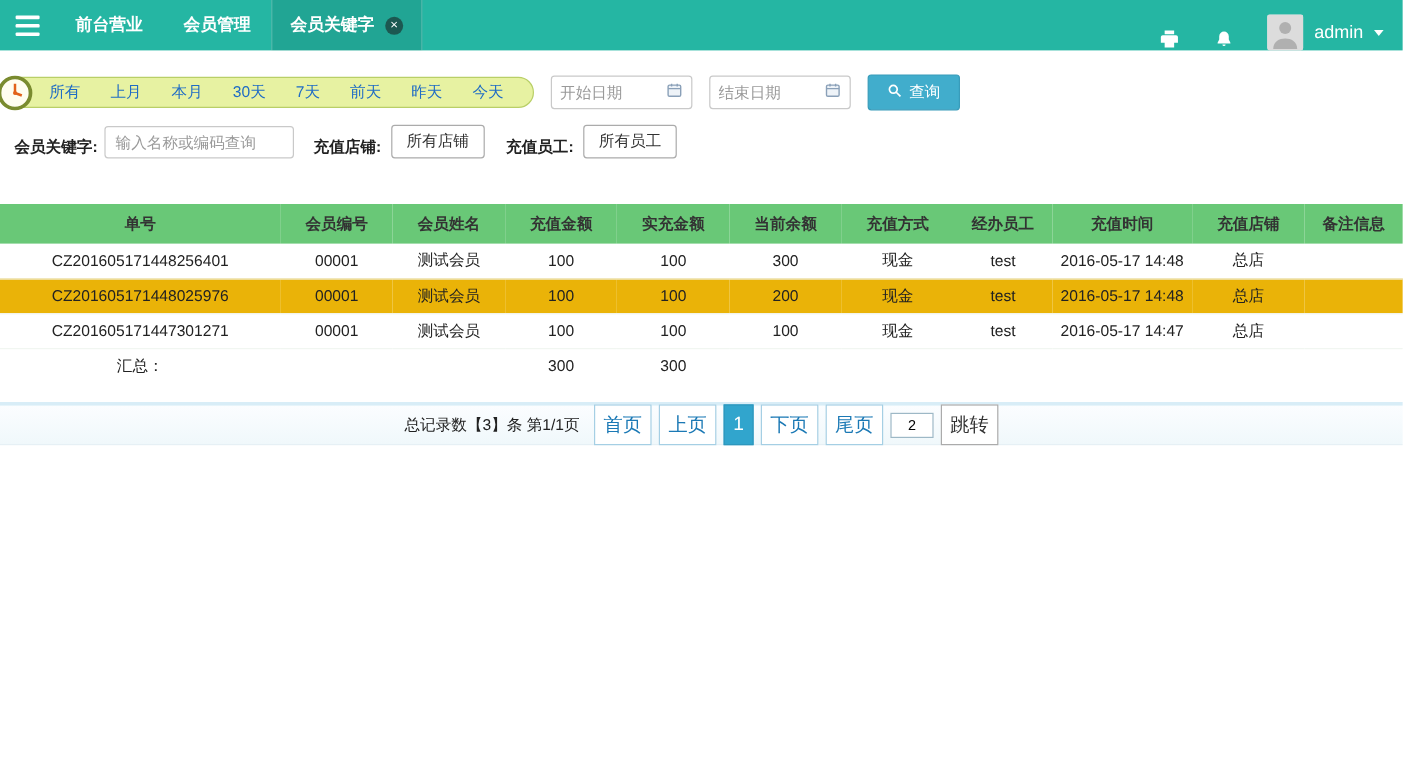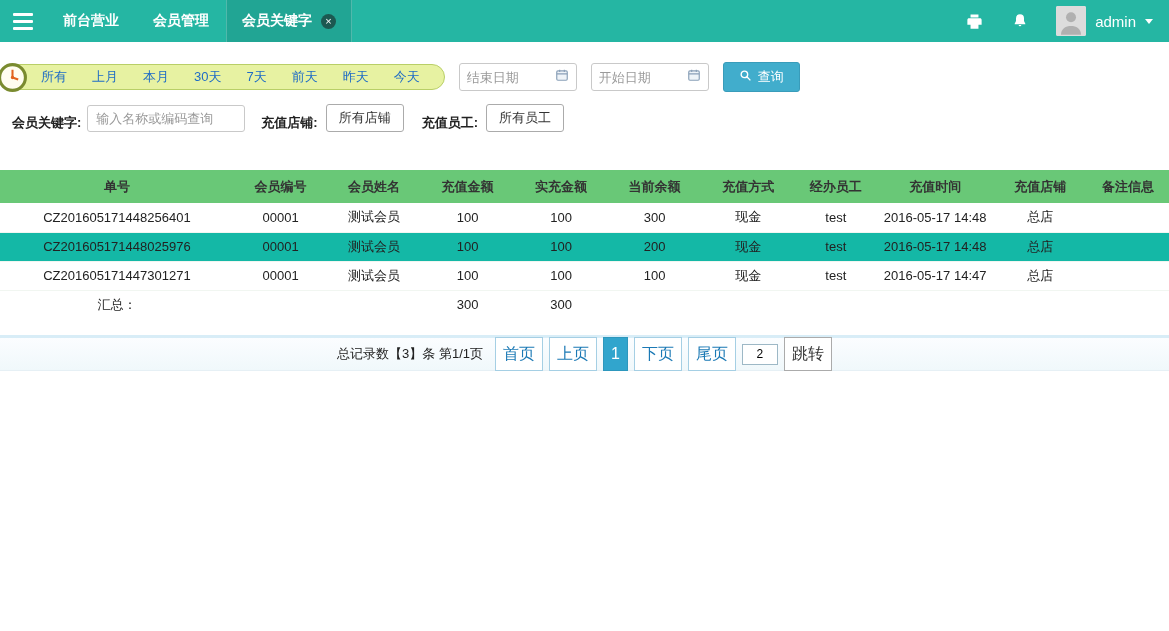--- a/index.html
+++ b/index.html
@@ -9,21 +9,21 @@
   
   .topbar { display:flex; align-items:stretch; height:42px; background:#25b6a3; }
   .hamburger { display:flex; flex-direction:column; justify-content:center; padding:0 13px; cursor:pointer; }
   .hamburger i { display:block; width:20px; height:3px; background:#fff; margin:2px 0; border-radius:1px; }
   .nav-item { display:flex; align-items:center; padding:0 17px; color:#fff; font-size:14px; font-weight:bold; text-decoration:none; cursor:pointer; }
   .tab { display:flex; align-items:center; gap:9px; padding:0 15px; background:rgba(0,0,0,.09);
     border-left:1px solid rgba(255,255,255,.22); border-right:1px solid rgba(255,255,255,.22);
     color:#fff; font-size:14px; font-weight:bold; cursor:pointer; }
   .tab-close { width:15px; height:15px; border-radius:50%; background:rgba(25,25,25,.55); color:#fff;
     font-size:11px; line-height:14px; text-align:center; font-weight:normal; }
-  .topbar-right { margin-left:auto; display:flex; align-items:center; gap:28px; padding-right:16px; }
+  .topbar-right { margin-left:auto; display:flex; align-items:flex-end; gap:28px; padding-right:16px; }
   .icon-btn { display:flex; cursor:pointer; }
   .user { display:flex; align-items:center; gap:9px; cursor:pointer; color:#fff; font-size:15px; }
   .avatar { width:30px; height:30px; background:#e6e6e6; border-radius:2px; display:flex; overflow:hidden; }
   .caret { width:0; height:0; border-left:4px solid transparent; border-right:4px solid transparent; border-top:5px solid #fff; }
 
   
   .filter-row1 { display:flex; align-items:center; margin:20px 0 0 0; }
   .quick-pill { position:relative; display:inline-flex; align-items:center; gap:25px; height:26px;
     background:#e7f2a2; border:1px solid #b9cf67; border-radius:14px; padding:0 24px 0 40px; }
   .quick-pill a { color:#1f6cc5; font-size:13px; text-decoration:none; cursor:pointer; white-space:nowrap; }
@@ -39,21 +39,21 @@
   .kw-input { width:158px; height:27px; border:1px solid #c9c9c9; border-radius:3px; padding:0 8px;
     font-size:13px; color:#333; margin:0 16px 0 6px; outline:none; }
   .kw-input::placeholder { color:#9a9a9a; }
   .plain-btn { height:28px; padding:0 12px; background:#fff; border:1px solid #ababab; border-radius:3px;
     font-size:13px; color:#333; cursor:pointer; margin:0 18px 0 8px; }
 
   
   table.grid { width:100%; border-collapse:collapse; margin-top:38px; font-size:13px; table-layout:fixed; }
   table.grid th { background:#69c877; height:33px; font-weight:bold; color:#333; text-align:center; font-size:13px; }
   table.grid td { height:29px; text-align:center; color:#222; border-bottom:1px solid #f1f6f1; }
-  tr.hl td { background:#14b8a6; }
+  tr.hl td { background:#eab308; }
   tr.summary td { border-bottom:none; }
   td.red { color:#e60000; }
 
   
   .pagebar { margin-top:16px; border-top:3px solid #d8edf7; border-bottom:1px solid #e6f0f5;
     background:linear-gradient(#fbfdff,#f0f8fb); height:36px; display:flex; align-items:center;
     justify-content:center; gap:6px; font-size:13px; color:#222; }
   .pg { min-width:36px; height:34px; background:#fff; border:1px solid #a5cfe4; color:#1b79b5;
     font-size:16px; padding:0 7px; cursor:pointer; }
   .pg.cur { background:#31a5cd; color:#fff; border-color:#2d97bd; min-width:22px; }
@@ -114,30 +114,30 @@
     <a>所有</a>
     <a>上月</a>
     <a>本月</a>
     <a>30天</a>
     <a>7天</a>
     <a>前天</a>
     <a>昨天</a>
     <a>今天</a>
   </div>
   <div class="date-box">
-    <input placeholder="结束日期" style="">
+    <input placeholder="开始日期" style="">
     <span>
       <svg width="14" height="14" viewBox="0 0 24 24">
           <rect x="3" y="5" width="18" height="16" rx="2" fill="#eef3f8" stroke="#8aa0b8" stroke-width="2"></rect>
           <path d="M3 10h18M8 3v4M16 3v4" stroke="#8aa0b8" stroke-width="2" fill="none"></path>
         </svg>
     </span>
   </div>
   <div class="date-box">
-    <input placeholder="开始日期" style="">
+    <input placeholder="结束日期" style="">
     <span>
       <svg width="14" height="14" viewBox="0 0 24 24">
           <rect x="3" y="5" width="18" height="16" rx="2" fill="#eef3f8" stroke="#8aa0b8" stroke-width="2"></rect>
           <path d="M3 10h18M8 3v4M16 3v4" stroke="#8aa0b8" stroke-width="2" fill="none"></path>
         </svg>
     </span>
   </div>
   <button class="query-btn">
     <span>
       <svg width="13" height="13" viewBox="0 0 24 24">

